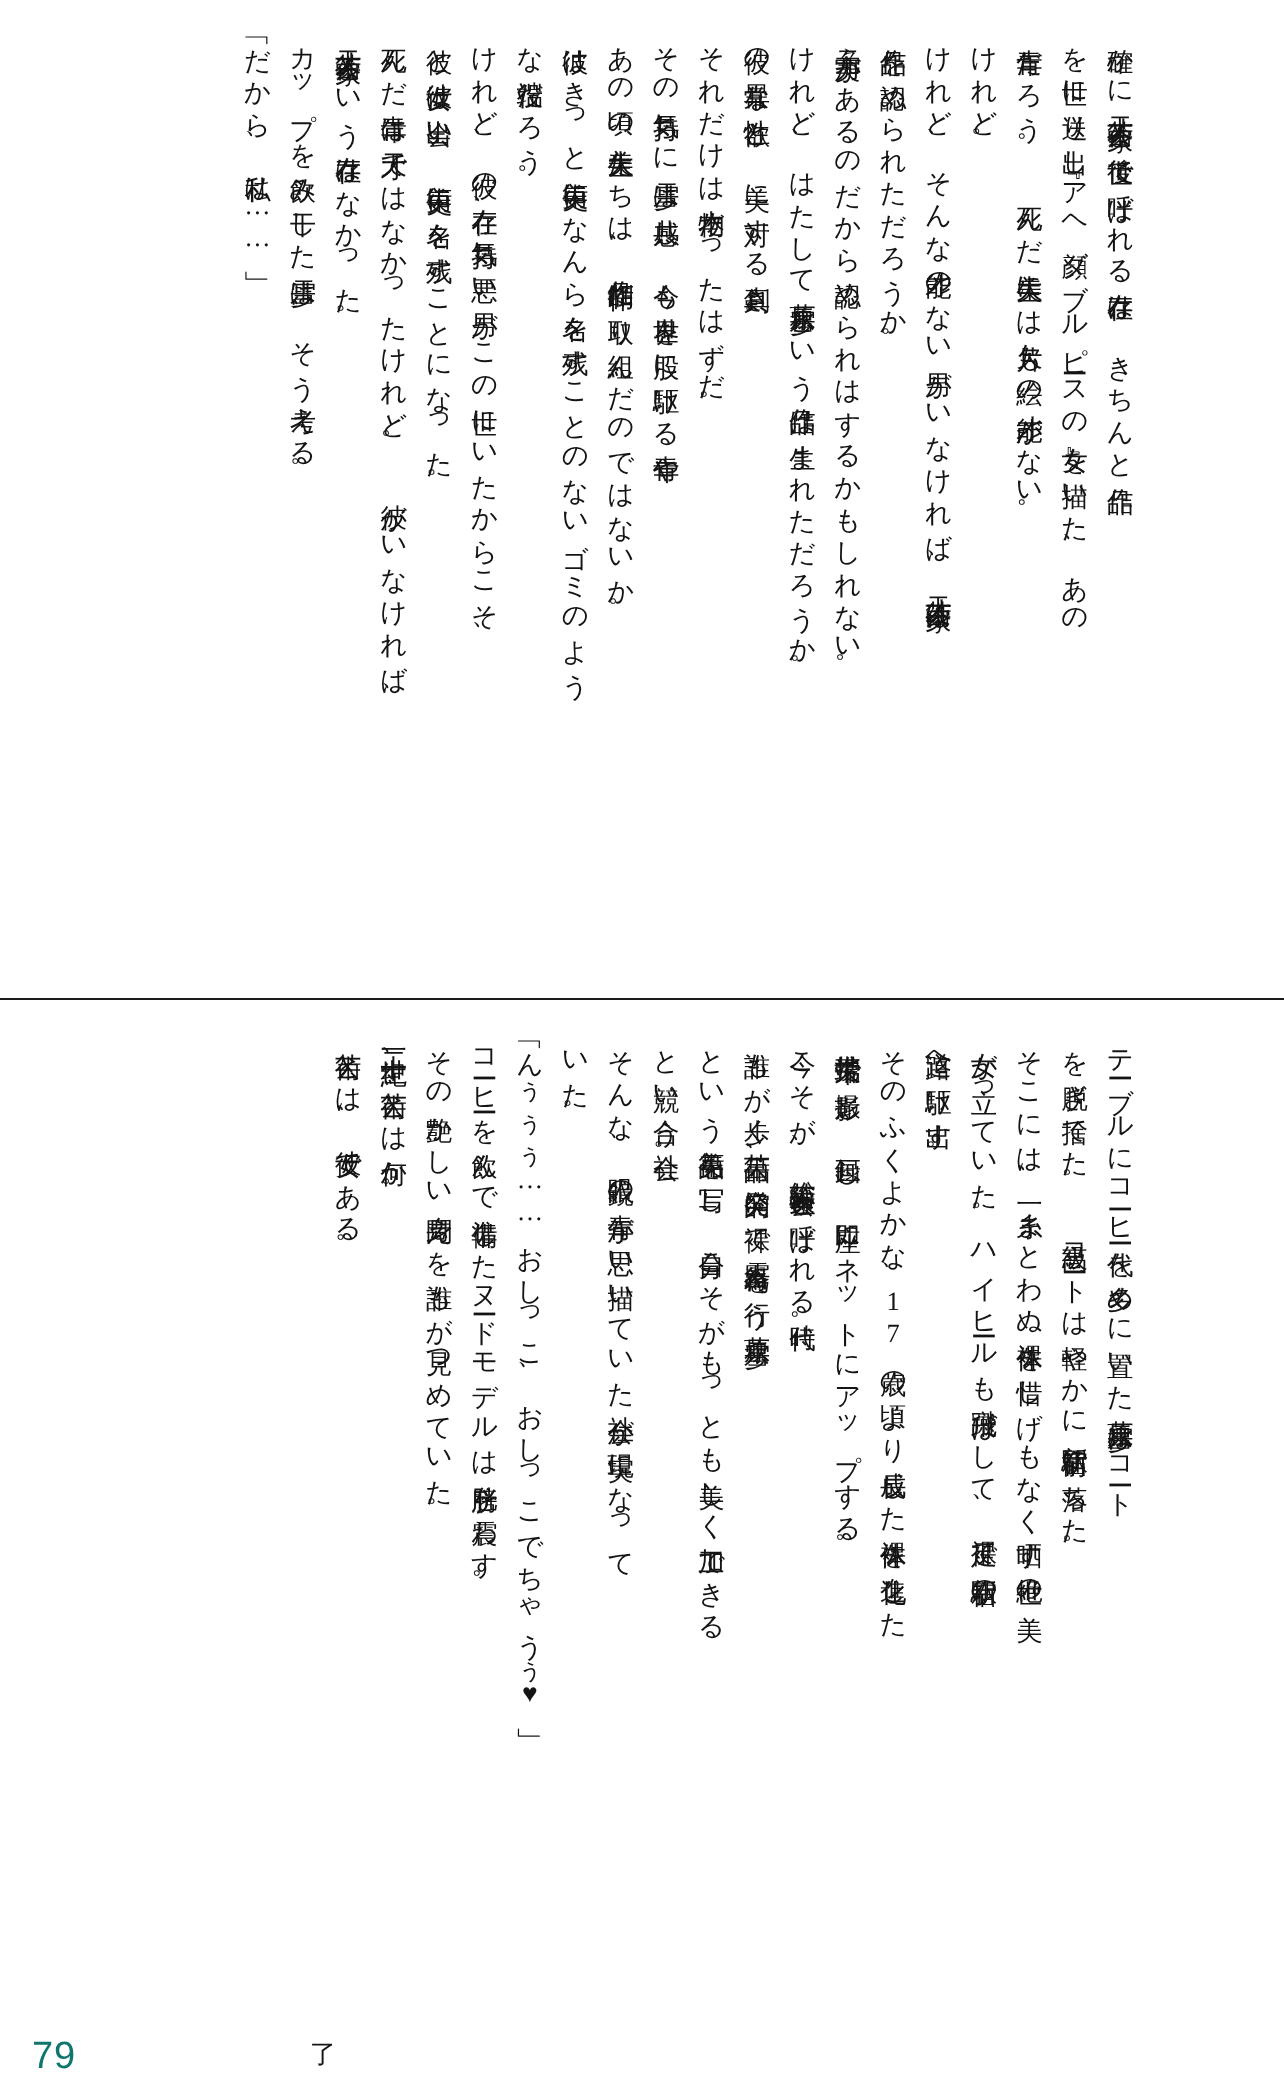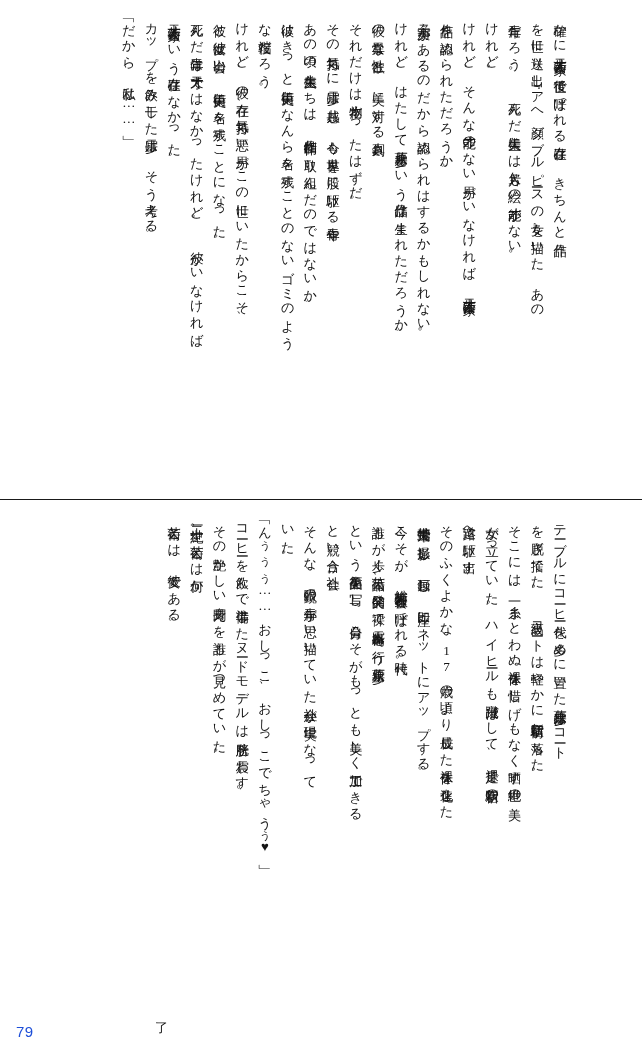--- a/index.html
+++ b/index.html
@@ -64,23 +64,23 @@
   .vline {
     display: block;
     height: 100%;
   }
 
   
   .page-number {
     position: absolute;
     left: 16px;
     bottom: 10px;
-    font-size: 15px;
+    font-size: 19px;
     font-family: "Liberation Sans", sans-serif;
-    color: #1d4ed8;
+    color: #0f766e;
     letter-spacing: 0.02em;
   }
 
   
   .end-mark {
     position: absolute;
     left: 152px;
     bottom: 38px;
     font-size: 13.2px;
     writing-mode: vertical-rl;

